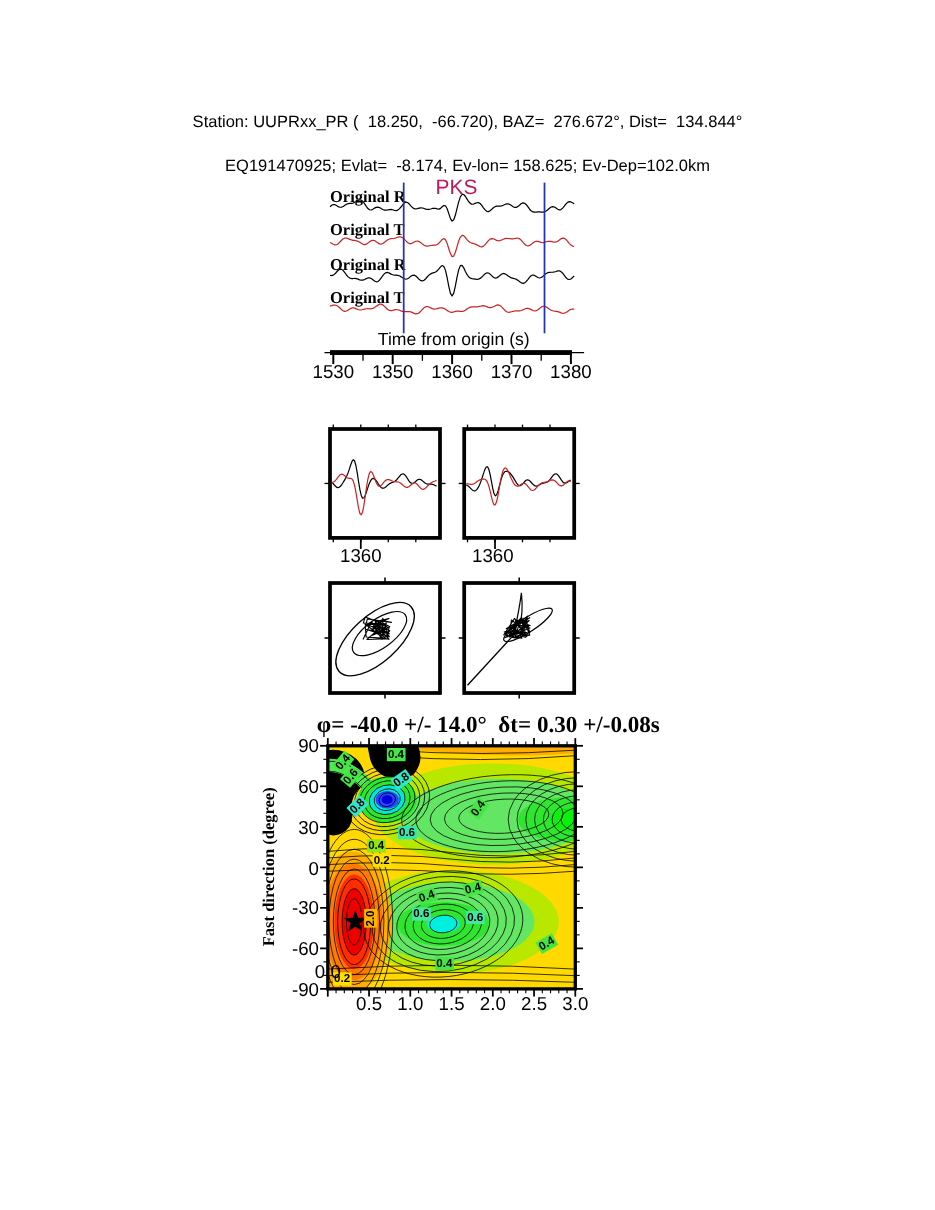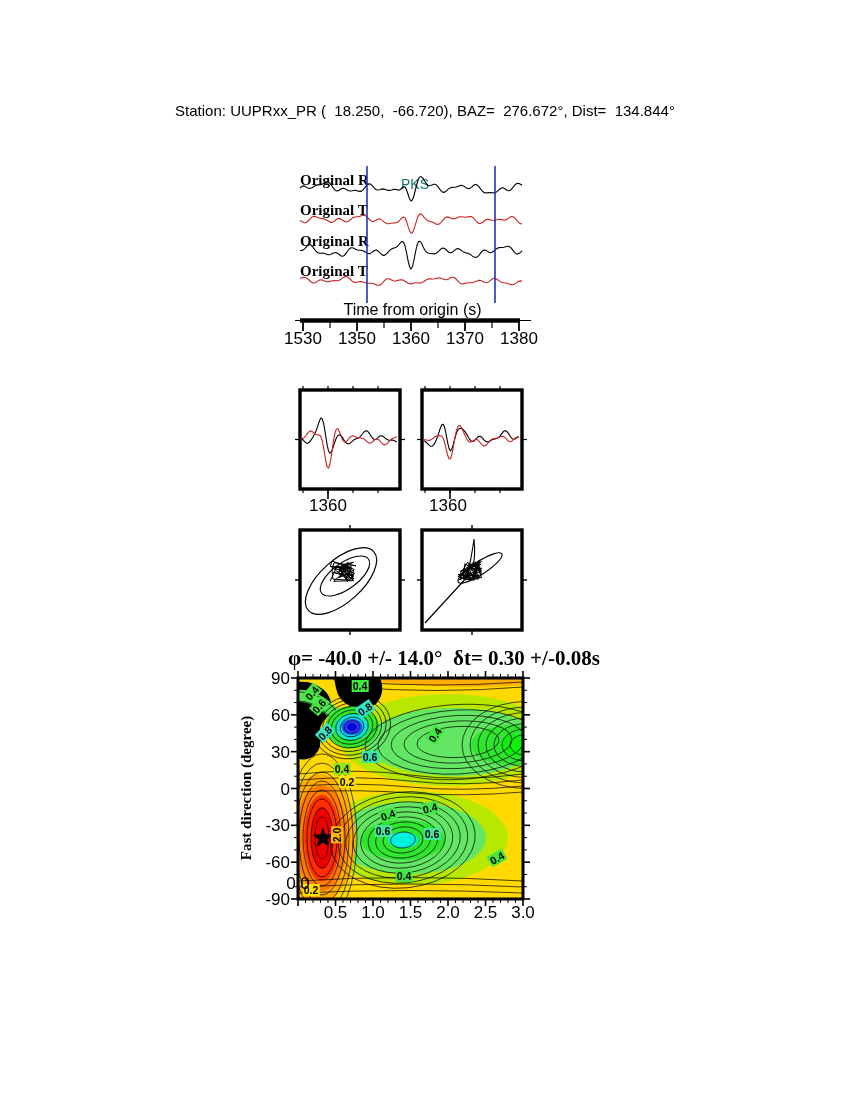--- a/index.html
+++ b/index.html
@@ -15,22 +15,23 @@
   .clabel{position:absolute;font:bold 10.5px "Liberation Sans",sans-serif;line-height:12px;
           padding:0 1px;color:#000;}
   svg{position:absolute;overflow:visible;}
 </style>
 </head>
 <body>
 
 <div class="page">
 
   <div class="abs ctr hdr keepsp" style="top:102px;left:0;">Station: UUPRxx_PR (  18.250,  -66.720), BAZ=  276.672°, Dist=  134.844°</div>
-
-  <div class="abs ctr" style="top:160px;left:295px;width:240px;font-size:14px;color:#0f766e;margin-top:16px;">PKS</div>
+  <div class="abs ctr hdr keepsp" style="top:142px;left:0;">EQ191470925; Evlat=  -8.174, Ev-lon= 158.625; Ev-Dep=102.0km</div>
+
+  <div class="abs ctr" style="top:160px;left:295px;width:240px;font-size:19px;color:#be185d;">PKS</div>
 
   <div id="trace-labels">
       <div class="tracelbl" style="left: 300px; top: 172px;">Original R</div>
       <div class="tracelbl" style="left: 300px; top: 202px;">Original T</div>
       <div class="tracelbl" style="left: 300px; top: 233px;">Original R</div>
       <div class="tracelbl" style="left: 300px; top: 263px;">Original T</div>
     </div>
 
   <svg style="left:295px;top:160px;" width="240" height="215" viewBox="0 0 240 215">
     <g id="traces">

